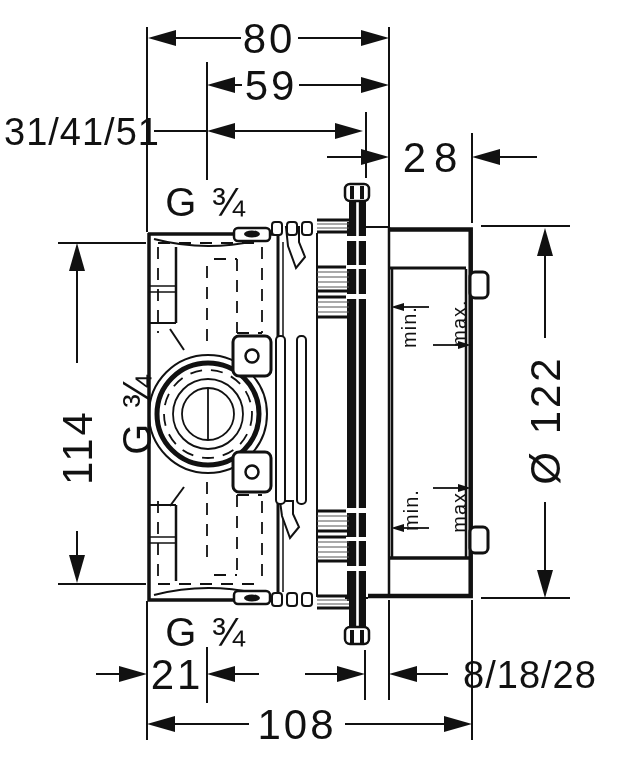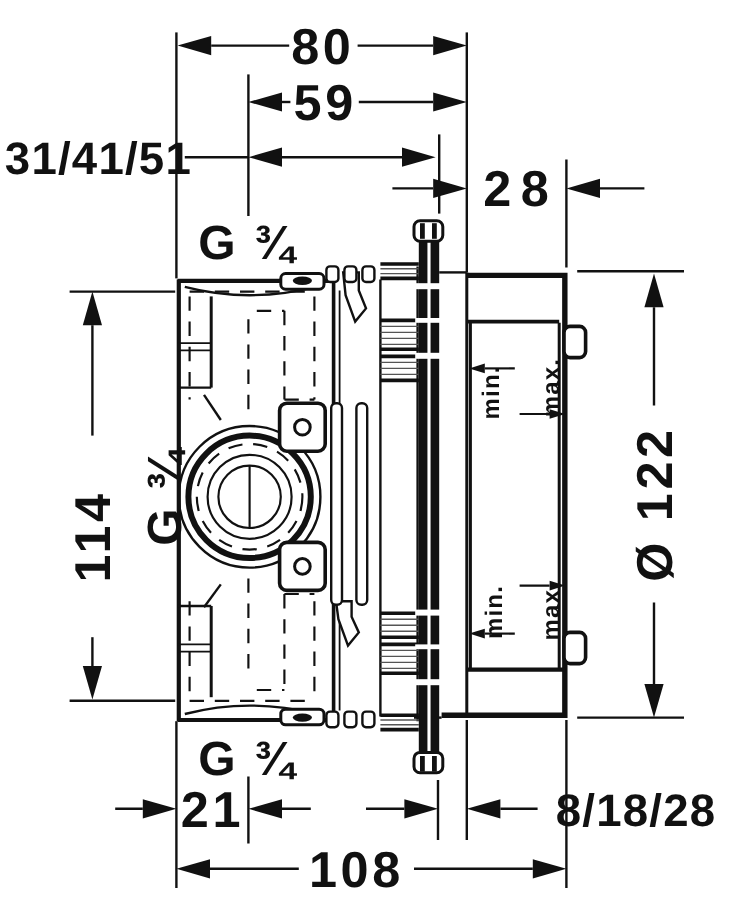--- a/index.html
+++ b/index.html
@@ -1,16 +1,16 @@
 <!DOCTYPE html>
 <html><head>
 <meta charset="utf-8">
 <style>
   html,body{margin:0;padding:0;background:#fff;}
-  .page{position:relative;width:628px;height:764px;background:#fff;overflow:hidden;font-weight:bold;}
+  .page{position:relative;width:628px;height:764px;background:#fff;overflow:hidden;}
   svg{display:block;}
   .dim{font-family:"Liberation Sans",sans-serif;font-size:42px;letter-spacing:3px;fill:#111;}
   .dim-slash{font-family:"Liberation Sans",sans-serif;font-size:38px;letter-spacing:1px;fill:#111;}
   .dim-wide{font-family:"Liberation Sans",sans-serif;font-size:42px;letter-spacing:8px;fill:#111;}
   .port{font-family:"Liberation Sans",sans-serif;font-size:40px;letter-spacing:2px;fill:#111;}
   .marker{font-family:"Liberation Sans",sans-serif;font-size:20px;letter-spacing:1px;fill:#111;}
   .ln{stroke:#111;fill:none;}
   .arr{fill:#111;stroke:none;}
   .dash{stroke:#111;fill:none;stroke-dasharray:12 9;}
   .thin{stroke:#555;fill:none;}

